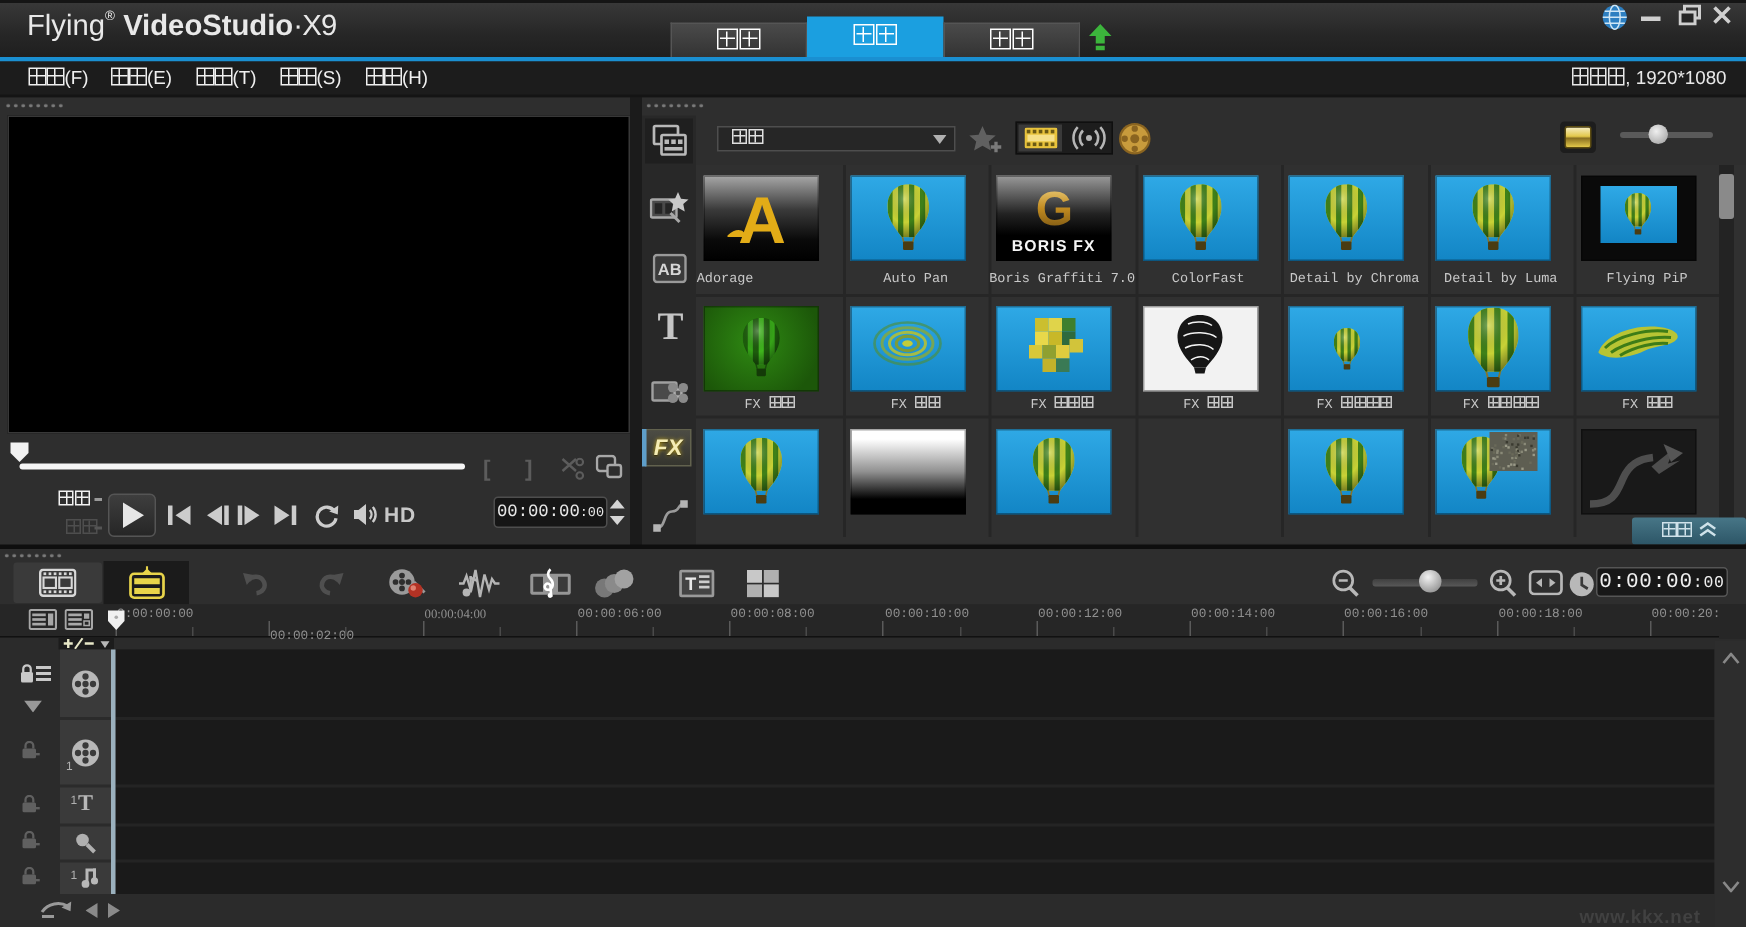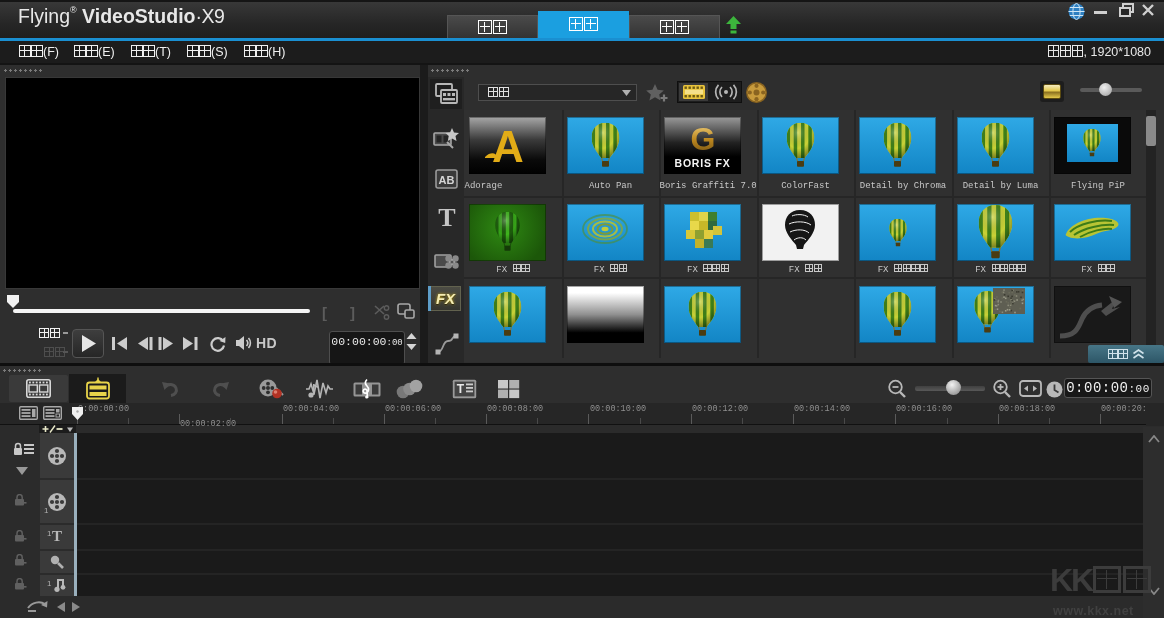--- a/index.html
+++ b/index.html
@@ -107,21 +107,21 @@
       <path d="M14.2 6.2 A6.3 6.3 0 1 0 15 10.5" fill="none" stroke="#cccccc" stroke-width="2.2"></path>
       <path d="M16.5 2 L16.2 8 L10.5 6 Z" fill="#cccccc"></path>
     </svg>
   <svg class="abs" style="left:235px;top:270px;" width="17" height="16" viewBox="0 0 17 16">
       <path d="M1 5 L4 5 L9 1 L9 15 L4 11 L1 11 Z" fill="#cccccc"></path>
       <path d="M11.5 5 A4.5 4.5 0 0 1 11.5 11" fill="none" stroke="#cccccc" stroke-width="1.6"></path>
       <path d="M13.5 3 A7.5 7.5 0 0 1 13.5 13" fill="none" stroke="#cccccc" stroke-width="1.6"></path>
     </svg>
   <div class="abs" style="left:256px;top:270px;color:#c8c8c8;font-size:14px;font-weight:700;letter-spacing:0.5px;">HD</div>
 
-  <div class="abs mono" style="left:329px;top:266px;width:76px;height:34px;background:#161616;border:1px solid #4e4e4e;border-radius:3px;box-sizing:border-box;color:#e8e8e8;font-size:11.5px;line-height:19px;text-align:center;letter-spacing:0px;">00:00:00<span style="font-size:9px;">:00</span></div>
+  <div class="abs mono" style="left:329px;top:266px;width:76px;height:21px;background:#161616;border:1px solid #4e4e4e;border-radius:3px;box-sizing:border-box;color:#e8e8e8;font-size:11.5px;line-height:19px;text-align:center;letter-spacing:0px;">00:00:00<span style="font-size:9px;">:00</span></div>
   <svg class="abs" style="left:406px;top:268px;" width="11" height="17" viewBox="0 0 11 17">
       <path d="M5.5 0 L10.5 6 L0.5 6 Z" fill="#d5d5d5"></path>
       <path d="M5.5 17 L10.5 11 L0.5 11 Z" fill="#d5d5d5"></path>
     </svg>
 </div>
 
 <div class="abs" style="left:420px;top:65px;width:8px;height:301px;background:#1b1b1b;"></div>
 
 <div class="abs" style="left:428px;top:65px;width:736px;height:301px;background:#2e2e2e;">
   <div class="dots" style="left:2px;top:4px;"></div>
@@ -590,21 +590,21 @@
       <rect x="2.5" y="9.2" width="9" height="1.8" fill="#a8a8a8"></rect>
       <rect x="13" y="3" width="3.5" height="3.5" fill="#a8a8a8"></rect>
       <rect x="13" y="8" width="3.5" height="3" fill="none" stroke="#a8a8a8" stroke-width="1"></rect>
     </svg>
 <div class="abs mono" style="left:78px;top:1px;font-size:8.5px;color:#8f8f8f;letter-spacing:0px;">0:00:00:00</div>
 <div class="abs" style="left:77px;top:11px;width:1px;height:10px;background:#5a5a5a;"></div>
 <div class="abs" style="left:128px;top:15px;width:1px;height:6px;background:#4a4a4a;"></div>
 <div class="abs mono" style="left:180px;top:1px;font-size:8.5px;color:#8f8f8f;letter-spacing:0px;margin-top:15px;">00:00:02:00</div>
 <div class="abs" style="left:179px;top:11px;width:1px;height:10px;background:#5a5a5a;"></div>
 <div class="abs" style="left:230px;top:15px;width:1px;height:6px;background:#4a4a4a;"></div>
-<div class="abs mono" style="left:283px;top:1px;font-size:8.5px;color:#8f8f8f;letter-spacing:0px;">00:00:04:00</div>
+<div class="abs mono" style="left:283px;top:1px;font-size:8.5px;color:#8f8f8f;letter-spacing:0px;font-family:Liberation Serif, serif;">00:00:04:00</div>
 <div class="abs" style="left:282px;top:11px;width:1px;height:10px;background:#5a5a5a;"></div>
 <div class="abs" style="left:333px;top:15px;width:1px;height:6px;background:#4a4a4a;"></div>
 <div class="abs mono" style="left:385px;top:1px;font-size:8.5px;color:#8f8f8f;letter-spacing:0px;">00:00:06:00</div>
 <div class="abs" style="left:384px;top:11px;width:1px;height:10px;background:#5a5a5a;"></div>
 <div class="abs" style="left:435px;top:15px;width:1px;height:6px;background:#4a4a4a;"></div>
 <div class="abs mono" style="left:487px;top:1px;font-size:8.5px;color:#8f8f8f;letter-spacing:0px;">00:00:08:00</div>
 <div class="abs" style="left:486px;top:11px;width:1px;height:10px;background:#5a5a5a;"></div>
 <div class="abs" style="left:537px;top:15px;width:1px;height:6px;background:#4a4a4a;"></div>
 <div class="abs mono" style="left:590px;top:1px;font-size:8.5px;color:#8f8f8f;letter-spacing:0px;">00:00:10:00</div>
 <div class="abs" style="left:588px;top:11px;width:1px;height:10px;background:#5a5a5a;"></div>
@@ -718,15 +718,14 @@
       <path d="M2 9 C6 3 14 2 19 5" fill="none" stroke="#999" stroke-width="2"></path>
       <path d="M21.5 2 L21 8.5 L15 6 Z" fill="#999"></path>
       <path d="M2 12 L10 12" stroke="#999" stroke-width="2"></path>
     </svg>
 <svg class="abs" style="left:57px;top:199px;" width="9" height="10" viewBox="0 0 9 10">
       <path d="M8 0 L8 10 L0 5 Z" fill="#8a8a8a"></path>
     </svg>
 <svg class="abs" style="left:71px;top:199px;" width="9" height="10" viewBox="0 0 9 10">
       <path d="M1 0 L1 10 L9 5 Z" fill="#8a8a8a"></path>
     </svg>
-<div class="abs" style="left:1050px;top:159px;width:112px;height:36px;color:#3c3c3c;font-size:32px;font-weight:700;letter-spacing:-2px;">KK<span style="font-size:30px;"><i class="cj" style="border-width:3px"></i><i class="cj" style="border-width:3px"></i></span></div>
 <div class="abs" style="left:1053px;top:201px;color:#414141;font-size:12.5px;font-weight:700;letter-spacing:0.5px;">www.kkx.net</div>
 </div>
 
 </body></html>

